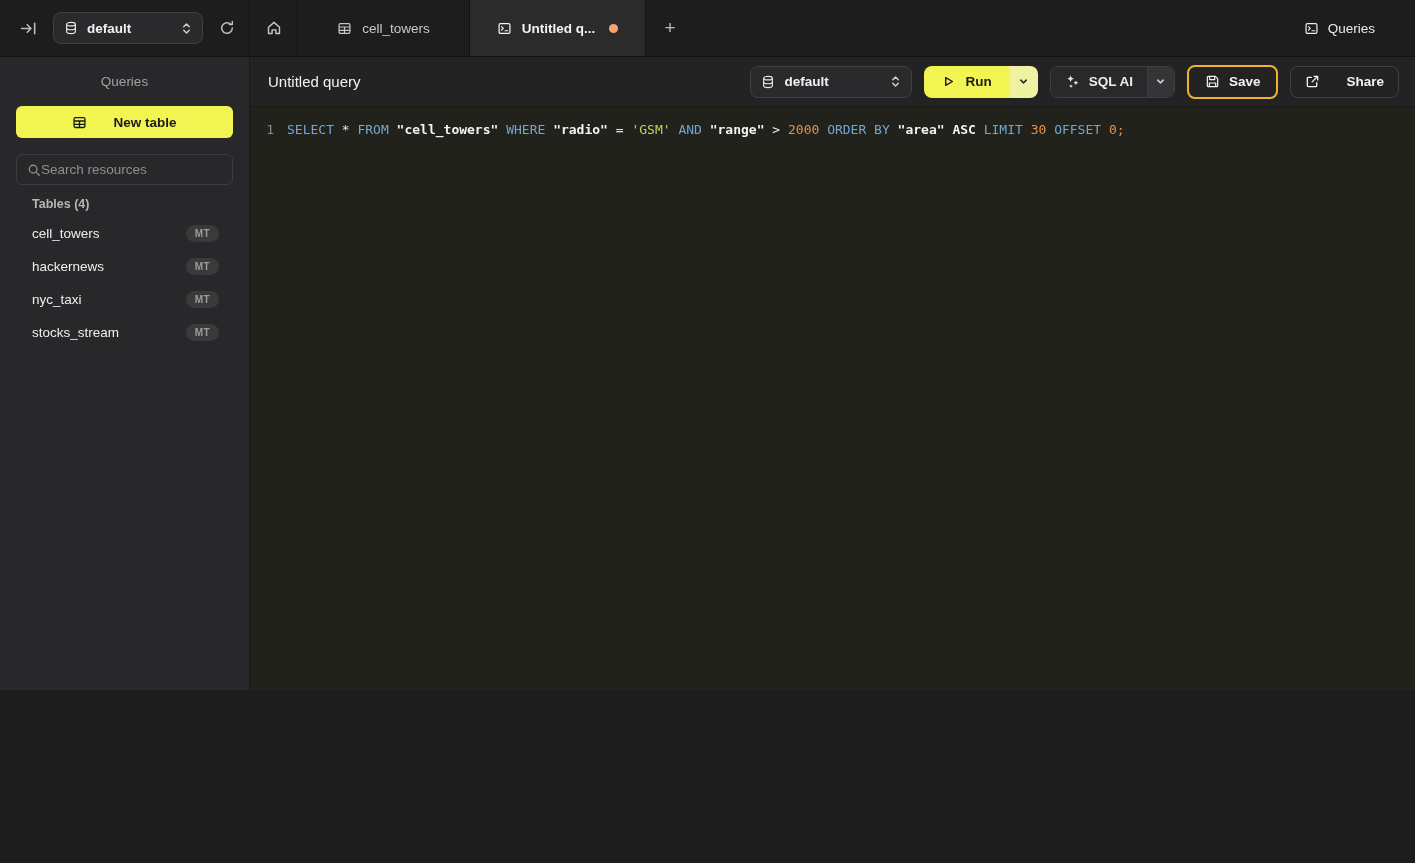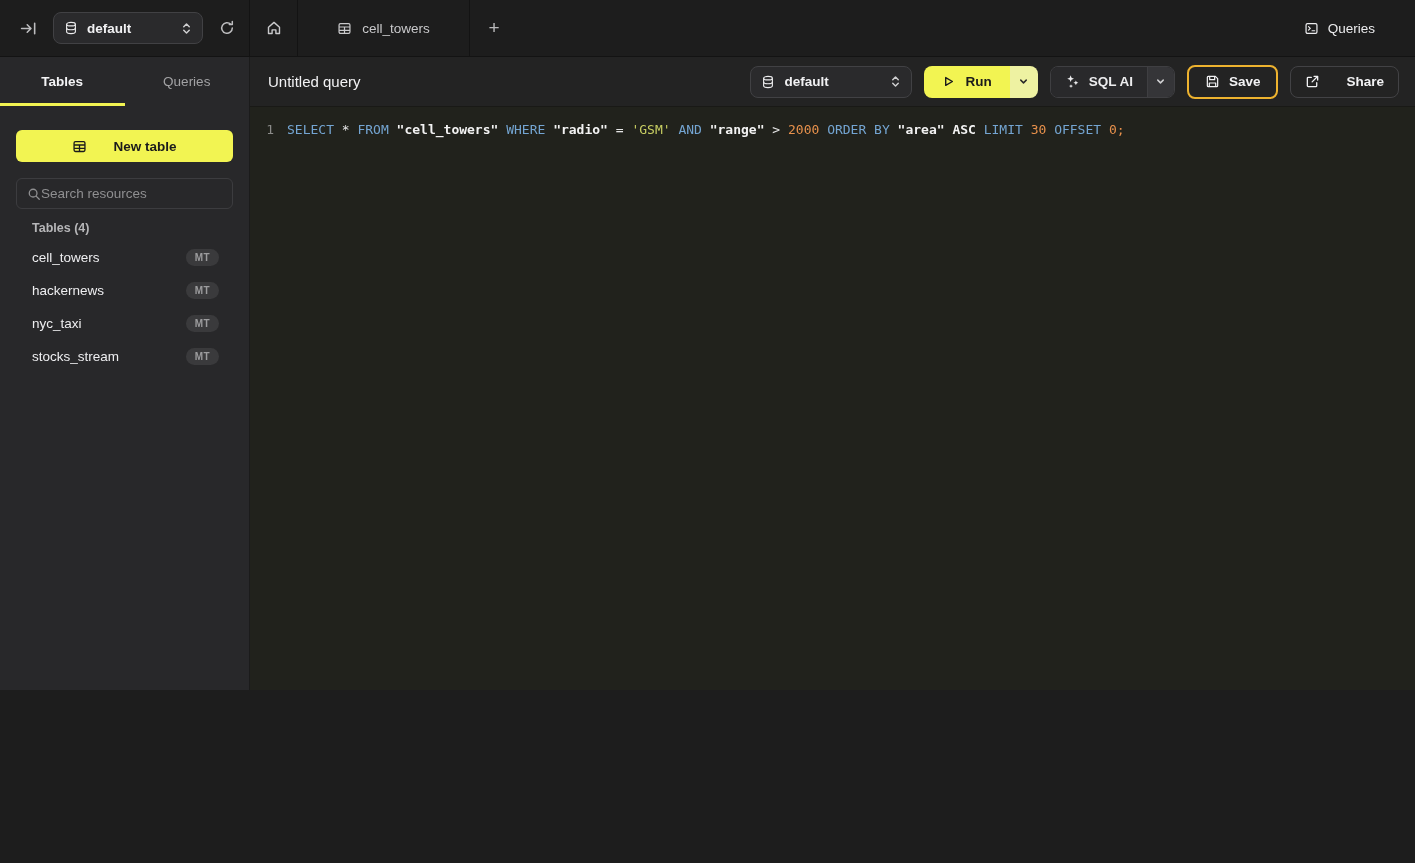--- a/index.html
+++ b/index.html
@@ -38,21 +38,21 @@
 
   
   .sidebar { width:250px; flex:none; background:#28282a; display:flex;
     flex-direction:column; border-right:1px solid #1b1b1b; }
   .side-tabs { height:49px; display:flex; flex:none; }
   .side-tab { flex:1; display:flex; align-items:center; justify-content:center;
     font-size:13.5px; color:#a2a2a4; cursor:pointer; position:relative; font-weight:500; }
   .side-tab.active { color:#f4f4f6; font-weight:700; }
   .side-tab.active::after { content:""; position:absolute; left:0; right:0; bottom:0;
     height:3px; background:var(--accent-yellow,#f2f452); }
-  .new-table { margin:24px 16px 0; height:32px; border:none; border-radius:6px;
+  .new-table { margin:0 16px 0; height:32px; border:none; border-radius:6px;
     background:var(--accent-yellow,#f2f452); color:#1b1b1b; font-size:13.5px; font-weight:600;
     display:flex; align-items:center; justify-content:center; gap:26px; cursor:pointer;
     font-family:inherit; }
   .search { margin:16px 16px 0; height:31px; border:1px solid #3c3c3f; border-radius:6px;
     display:flex; align-items:center; gap:0; padding:0 10px; color:#8f8f91; }
   .search input { flex:1; background:transparent; border:none; outline:none;
     color:#e6e6e8; font-size:13.5px; font-family:inherit; min-width:0; }
   .search input::placeholder { color:#8f8f91; }
   .section-title { margin:12px 16px 6px 32px; font-size:12.5px; font-weight:600;
     color:#b6b6b8; }
@@ -153,43 +153,50 @@
       </div>
       <div class="tab t-table">
         <span>
           <svg width="15" height="15" viewBox="0 0 16 16" fill="none" stroke="currentColor" stroke-width="1.3">
               <rect x="2.2" y="2.7" width="11.6" height="10.6" rx="1.5"></rect>
               <path d="M2.2 6.4h11.6M2.2 9.9h11.6M8 6.4v6.9"></path>
             </svg>
         </span>
         <span>cell_towers</span>
       </div>
+      <div class="tab t-query">
+        <span>
+          <svg width="15" height="15" viewBox="0 0 16 16" fill="none" stroke="currentColor" stroke-width="1.3" stroke-linecap="round" stroke-linejoin="round">
+              <rect x="2.2" y="2.7" width="11.6" height="10.6" rx="1.5"></rect>
+              <path d="M4.8 6l1.9 1.9-1.9 1.9M8.6 10.4h2.8"></path>
+            </svg>
+        </span>
+        <span>Untitled q...</span>
+        <span class="dot"></span>
+      </div>
       <button class="plusbtn">+</button>
     </div>
 
     <div class="spacer"></div>
 
     <button class="queries-btn">
       <span>
         <svg width="15" height="15" viewBox="0 0 16 16" fill="none" stroke="currentColor" stroke-width="1.3" stroke-linecap="round" stroke-linejoin="round">
             <rect x="2.2" y="2.7" width="11.6" height="10.6" rx="1.5"></rect>
             <path d="M4.8 6l1.9 1.9-1.9 1.9M8.6 10.4h2.8"></path>
           </svg>
       </span>
       <span>Queries</span>
     </button>
   </header>
 
   <div class="body">
 
     <aside class="sidebar">
       <div class="side-tabs">
-        <div class="side-tab active">
-          <span>Tables</span>
-        </div>
         <div class="side-tab">
           <span>Queries</span>
         </div>
       </div>
 
       <button class="new-table">
         <span>
           <svg width="15" height="15" viewBox="0 0 16 16" fill="none" stroke="currentColor" stroke-width="1.4">
               <rect x="2.2" y="2.7" width="11.6" height="10.6" rx="1.5"></rect>
               <path d="M2.2 6.4h11.6M2.2 9.9h11.6M8 6.4v6.9"></path>

